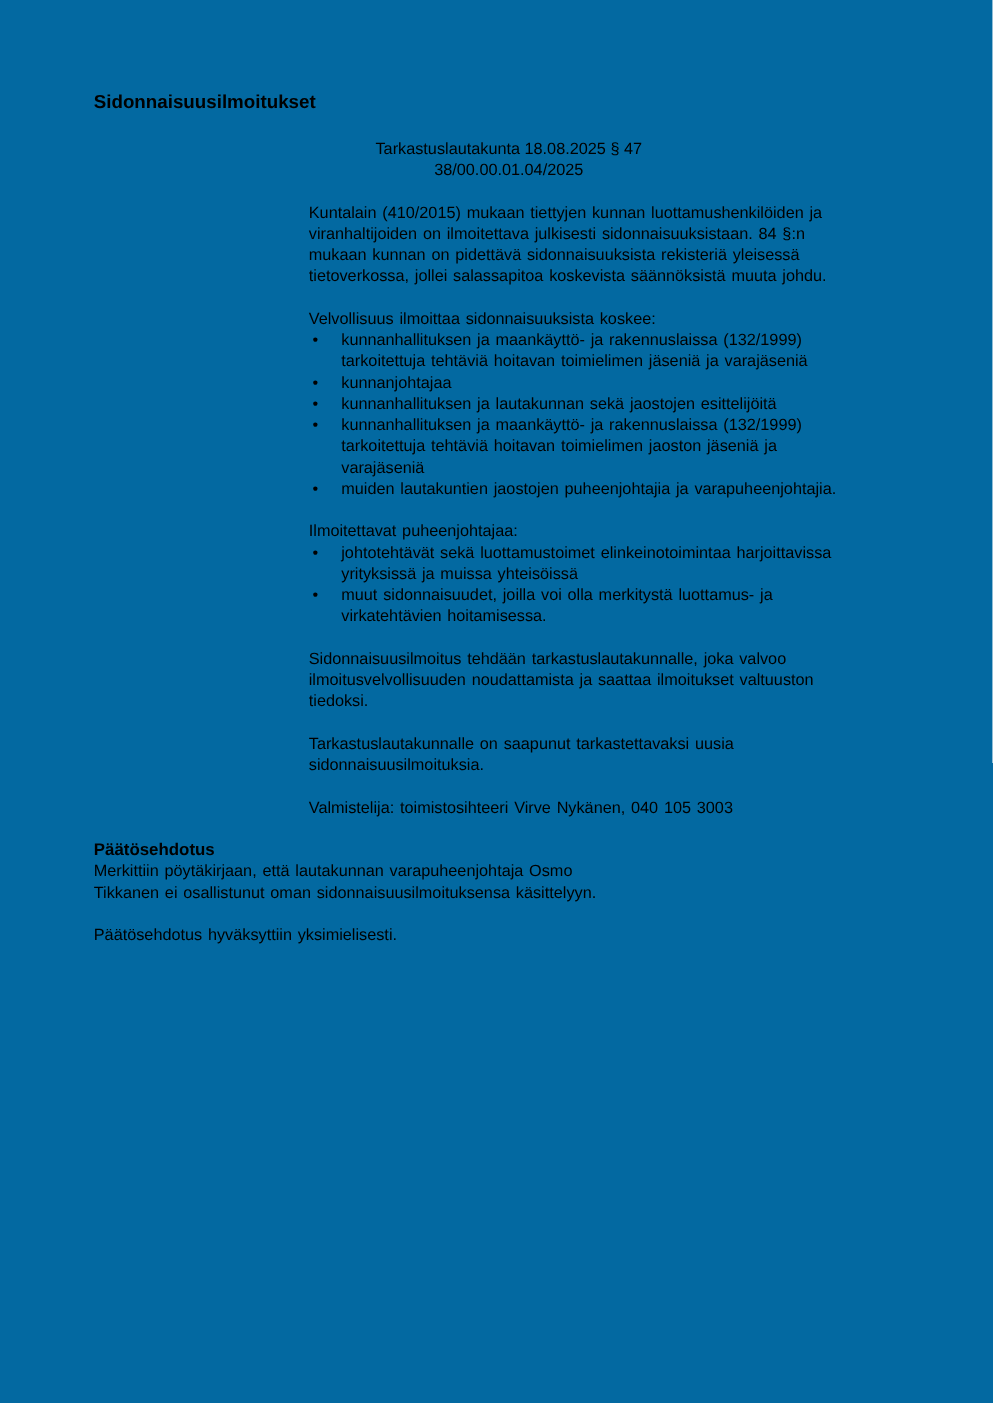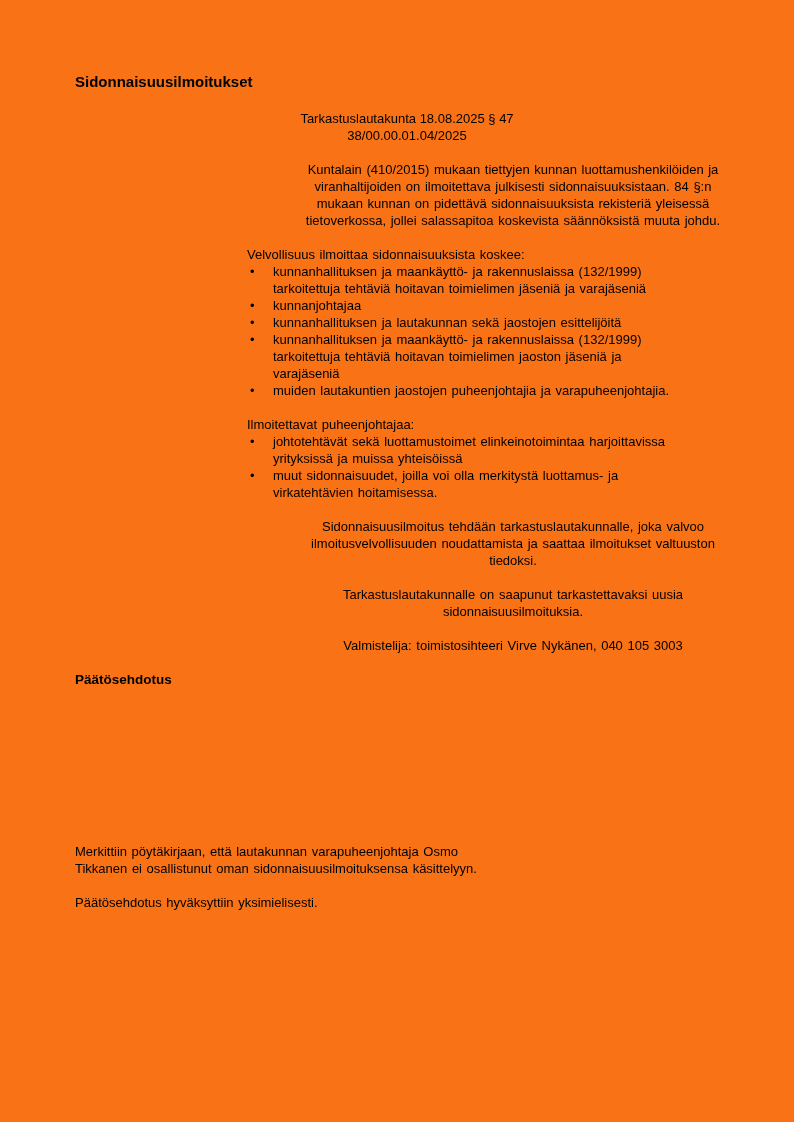--- a/index.html
+++ b/index.html
@@ -4,21 +4,21 @@
 <style>
   html, body {
     margin: 0;
     padding: 0;
     background: #ffffff;
   }
   .page {
     box-sizing: border-box;
     width: 794px;
     height: 1122px;
-    background: #f97316;
+    background: #0369a1;
     color: #000000;
     font-family: "Liberation Sans", "DejaVu Sans", sans-serif;
     font-size: 13px;
     line-height: 17px;
     padding: 72px 55px 40px 75px;
     overflow: hidden;
   }
   .title {
     font-size: 15px;
     line-height: 19px;
@@ -28,21 +28,20 @@
   .meta { margin: 0 0 17px 0; text-align: center; }
   .meta p { margin: 0; }
   .indented {
     margin-left: 172px;
     width: 532px;
   }
   p.para {
     margin: 0 0 17px 0;
     white-space: pre-line;
     word-spacing: 1px;
-    text-align: center;
   }
   p.intro {
     margin: 0;
     word-spacing: 1px;
   }
   ul.blist {
     list-style: none;
     margin: 0 0 17px 0;
     padding: 0;
   }
@@ -51,21 +50,21 @@
     padding-left: 26px;
     white-space: pre-line;
     word-spacing: 1px;
   }
   ul.blist li::before {
     content: "\2022";
     position: absolute;
     left: 3px;
     top: 0;
   }
-  .row { display: flex; flex-direction: column; }
+  .row { display: flex; }
   .row .label {
     flex: 0 0 172px;
     width: 172px;
     font-weight: 700;
     font-size: 13.5px;
   }
   .row .content { width: 532px; }
   .row .content p {
     margin: 0 0 17px 0;
     white-space: pre-line;

